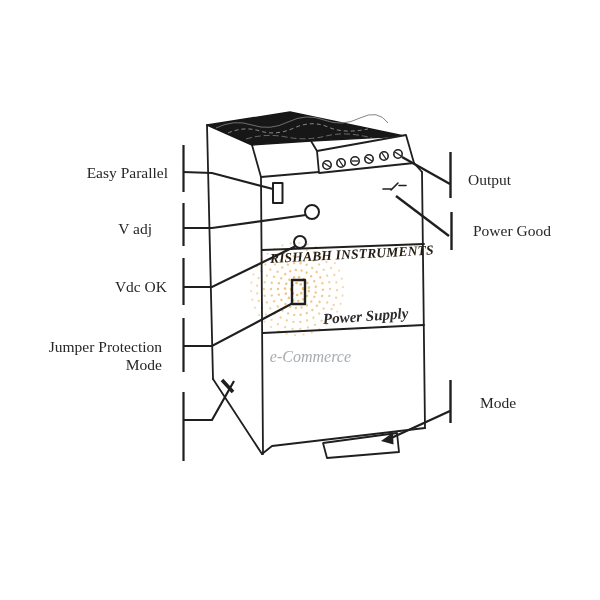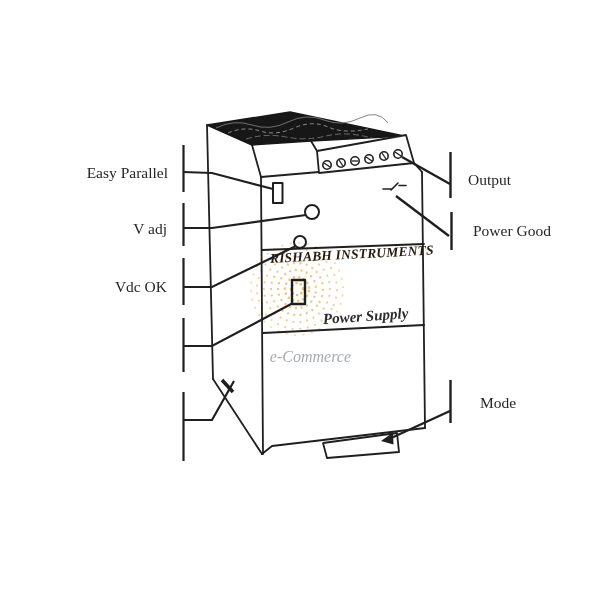--- a/index.html
+++ b/index.html
@@ -14,21 +14,21 @@
   .callout-label{
     position:absolute;
     font-size:15.5px;
     line-height:17.5px;
     color:#262626;
     white-space:normal;
   }
   .callout-label.left{text-align:right;}
   .callout-label.right{text-align:center;white-space:nowrap;}
   .lbl-easy{right:432px;top:164px;white-space:nowrap;}
-  .lbl-vadj{right:433px;top:220px;white-space:nowrap;}
+  .lbl-vadj{right:448px;top:220px;white-space:nowrap;}
   .lbl-vdcok{right:433px;top:278px;white-space:nowrap;}
   .lbl-jumper{right:438px;top:338px;width:140px;}
   .lbl-inputsel{right:444px;top:413px;width:100px;}
   .lbl-output{left:468px;top:171px;}
   .lbl-powergood{left:473px;top:222px;}
   .lbl-input{left:480px;top:394px;}
   .device-brand{
     position:absolute;left:270px;top:251px;
     font-size:13.5px;font-weight:bold;font-style:italic;
     letter-spacing:0.2px;color:#241c10;white-space:nowrap;
@@ -150,20 +150,21 @@
       <circle cx="297" cy="289" r="26" stroke-width="2.4" stroke-dasharray="0.1 6.2" opacity="0.6" transform="rotate(40 297 289)"></circle>
       <circle cx="297" cy="289" r="33" stroke-width="2.3" stroke-dasharray="0.1 6.8" opacity="0.55" transform="rotate(12 297 289)"></circle>
       <circle cx="297" cy="289" r="40" stroke-width="2.2" stroke-dasharray="0.1 7.6" opacity="0.5" transform="rotate(30 297 289)"></circle>
       <circle cx="297" cy="289" r="46" stroke-width="2.1" stroke-dasharray="0.1 8.4" opacity="0.42" transform="rotate(50 297 289)"></circle>
     </g>
   </svg>
 
   <div class="callout-label left lbl-easy">Easy Parallel</div>
   <div class="callout-label left lbl-vadj">V adj</div>
   <div class="callout-label left lbl-vdcok">Vdc OK</div>
+  <div class="callout-label left lbl-jumper">Jumper Protection Mode</div>
 
   <div class="callout-label right lbl-output">Output</div>
   <div class="callout-label right lbl-powergood">Power Good</div>
   <div class="callout-label right lbl-input">Mode</div>
 
   <div class="device-brand">RISHABH INSTRUMENTS</div>
   <div class="device-product">Power Supply</div>
 
   <div class="wm-tagline">e-Commerce</div>
 

